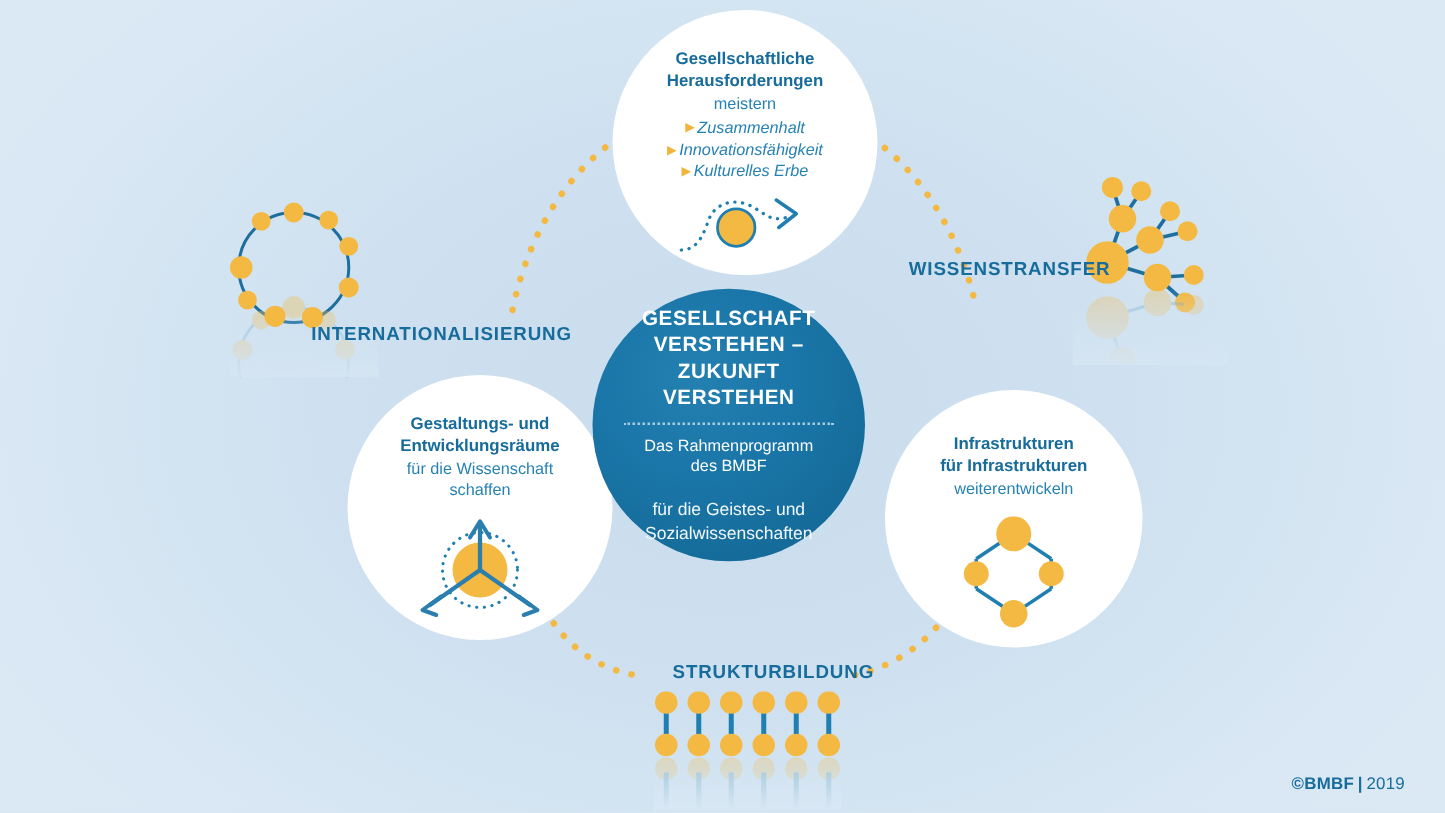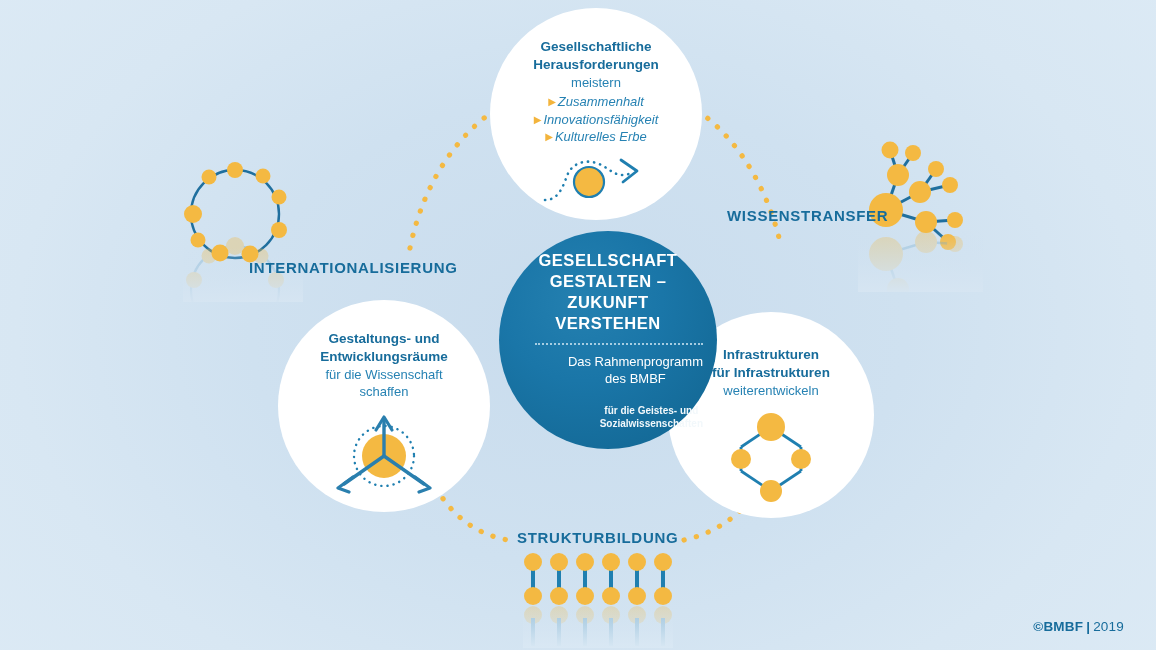--- a/index.html
+++ b/index.html
@@ -48,37 +48,37 @@
     padding-top: 30px;
   }
   .node-left {
     left: 278px;
     top: 300px;
     width: 212px;
     height: 212px;
     padding-top: 30px;
   }
   .node-right {
-    left: 668px;
+    left: 708px;
     top: 312px;
     width: 206px;
     height: 206px;
     padding-top: 34px;
   }
   .center {
     position: absolute;
-    left: 499px;
+    left: 474px;
     top: 231px;
     width: 218px;
     height: 218px;
     border-radius: 50%;
     background: radial-gradient(circle at 38% 32%, #2480b0 0%, #1a76a8 40%, #11648f 100%);
     display: flex;
     flex-direction: column;
-    align-items: flex-end;
+    align-items: center;
     justify-content: center;
     text-align: center;
     color: #ffffff;
     box-sizing: border-box;
     padding: 0 14px;
   }
   .c-title {
     font-size: 16.5px;
     font-weight: bold;
     letter-spacing: 0.5px;
@@ -92,22 +92,22 @@
     margin: 9px 0 9px 0;
     opacity: 0.85;
   }
   .c-sub-b {
     font-size: 13px;
     font-weight: normal;
     line-height: 1.3;
     color: #ffffff;
   }
   .c-sub {
-    font-size: 10px;
-    font-weight: bold;
+    font-size: 14px;
+    font-weight: normal;
     line-height: 1.32;
     color: #f2f8fb;
     margin-top: 16px;
   }
   .n-title {
     font-size: 13.5px;
     font-weight: bold;
     color: #176c9b;
     line-height: 1.33;
   }
@@ -138,21 +138,21 @@
   .ring-label {
     position: absolute;
     font-size: 15px;
     font-weight: bold;
     letter-spacing: 0.7px;
     color: #176c9b;
     white-space: nowrap;
   }
   .lbl-intl { left: 249px; top: 237px; margin-top: 22px; }
   .lbl-wiss { left: 727px; top: 207px; }
-  .lbl-struk { left: 517px; top: 529px; }
+  .lbl-struk { left: 538px; top: 529px; }
   .icon-wrap {
     position: absolute;
     pointer-events: none;
   }
   .icon-intl { left: 183px; top: 152px; width: 120px; height: 150px; }
   .icon-wiss { left: 858px; top: 132px; width: 125px; height: 160px; }
   .icon-struk { left: 523px; top: 553px; width: 150px; height: 95px; }
   .icon-inline {
     margin-top: 6px;
   }
@@ -413,21 +413,21 @@
         <circle cx="20" cy="46" r="10" fill="#f4b942"></circle>
         <circle cx="80" cy="46" r="10" fill="#f4b942"></circle>
         <circle cx="50" cy="78" r="11" fill="#f4b942"></circle>
       </svg>
     </div>
   </div>
 
   <div class="center">
     <div class="c-title">
       <span>GESELLSCHAFT</span><br>
-      <span>GESTALTEN –</span><br>
+      <span>VERSTEHEN –</span><br>
       <span>ZUKUNFT VERSTEHEN</span>
     </div>
     <div class="c-rule"></div>
     <div class="c-sub-b">
       <span>Das Rahmenprogramm</span><br>
       <span>des BMBF</span>
     </div>
     <div class="c-sub">
       <span>für die Geistes- und</span><br>
       <span>Sozialwissenschaften</span>

